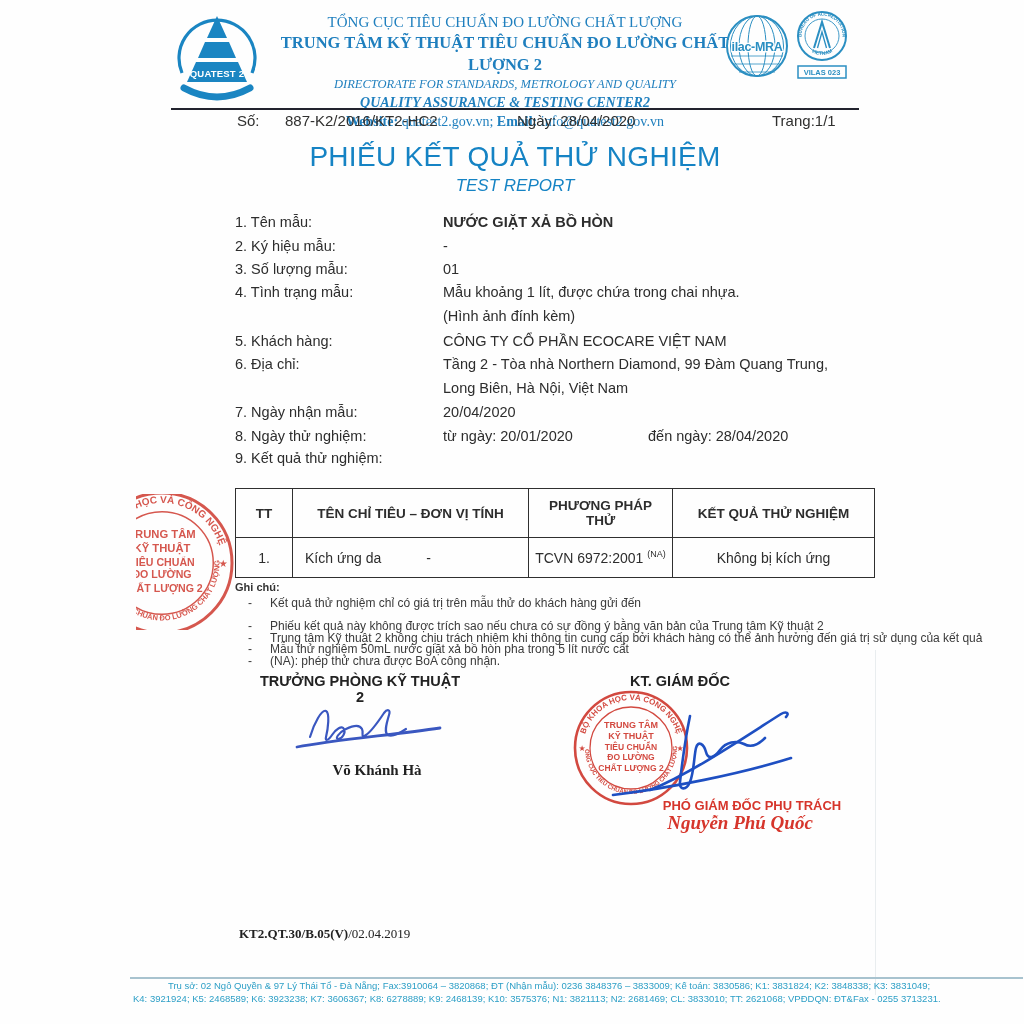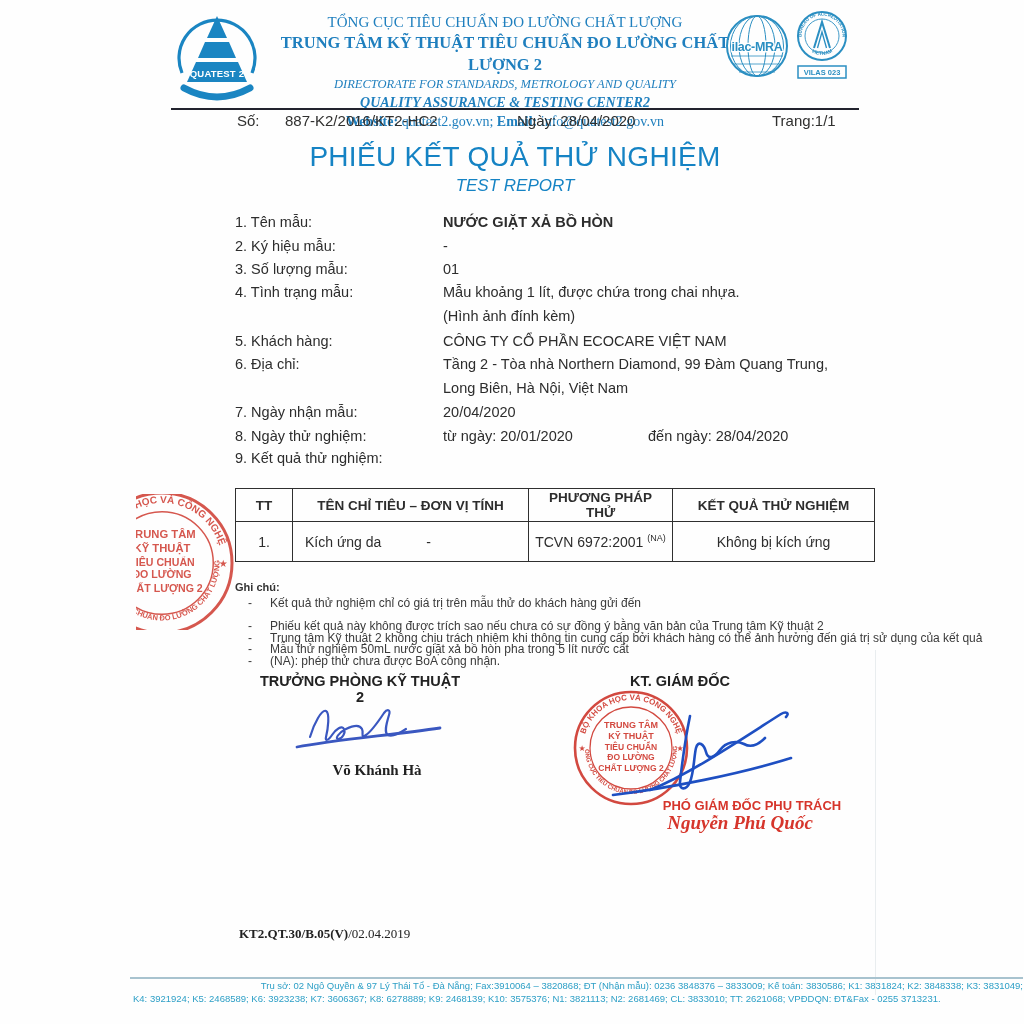--- a/index.html
+++ b/index.html
@@ -25,42 +25,42 @@
   
   .frow{position:absolute;left:235px;width:660px;font-size:14.5px;}
   .flabel{position:absolute;left:0;white-space:nowrap;}
   .fvalue{position:absolute;left:208px;white-space:nowrap;}
   .strong{font-weight:bold;}
   .fvalue2{position:absolute;left:443px;font-size:14.5px;white-space:nowrap;}
 
   
   .result-table{position:absolute;left:235px;top:488px;border-collapse:collapse;table-layout:fixed;}
   .result-table th,.result-table td{border:1.6px solid #2f2f2f;text-align:center;}
-  .result-table th{height:32px;font-size:13.5px;font-weight:bold;padding:0 4px;}
+  .result-table th{height:32px;font-size:13.5px;font-weight:bold;padding:8px 4px;}
   .result-table td{height:37px;font-size:14px;}
   .col-tt{width:48px;} .col-name{width:227px;} .col-method{width:135px;} .col-result{width:193px;}
   .ncell{display:flex;justify-content:space-between;padding:0 96px 0 11px;}
   .supnote{font-size:9px;vertical-align:super;}
 
   
   .notes-title{left:235px;top:581px;font-size:11px;font-weight:bold;color:#333;}
   .note{position:absolute;left:248px;font-size:12px;color:#3a3a3a;white-space:nowrap;}
   .nb{display:inline-block;width:22px;}
 
   
   .sgn-title{font-size:14.5px;font-weight:bold;color:#222;text-align:center;}
   .sgn-name{font-family:"Liberation Serif","DejaVu Serif",serif;font-size:15px;font-weight:bold;color:#222;text-align:center;}
   .red-role{left:650px;top:798px;width:180px;text-align:center;font-size:13px;font-weight:bold;color:#d6352b;margin-left:12px;}
   .red-name{left:650px;top:812px;width:180px;text-align:center;font-family:"Liberation Serif","DejaVu Serif",serif;
             font-size:19px;font-weight:bold;font-style:italic;color:#d6352b;}
 
   .doc-code{left:239px;top:926px;font-family:"Liberation Serif","DejaVu Serif",serif;font-size:13px;color:#222;}
 
   .footer-line{left:130px;top:977px;width:893px;height:2px;background:#a8c3cf;}
-  .f1{left:168px;top:980px;width:855px;font-size:9.5px;color:#2d9fc6;white-space:nowrap;text-align:right;}
+  .f1{left:168px;top:980px;width:855px;font-size:9.5px;color:#2d9fc6;white-space:nowrap;}
   .f2{left:133px;top:993px;width:890px;font-size:9.5px;color:#2d9fc6;white-space:nowrap;}
 
   .edge{left:875px;top:650px;width:1px;height:345px;background:#e9edef;}
 
   svg text{font-family:"Liberation Sans","DejaVu Sans",sans-serif;}
   .stamp-clip{left:136px;top:494px;width:101px;height:136px;overflow:hidden;}
 </style>
 </head>
 <body>
 

